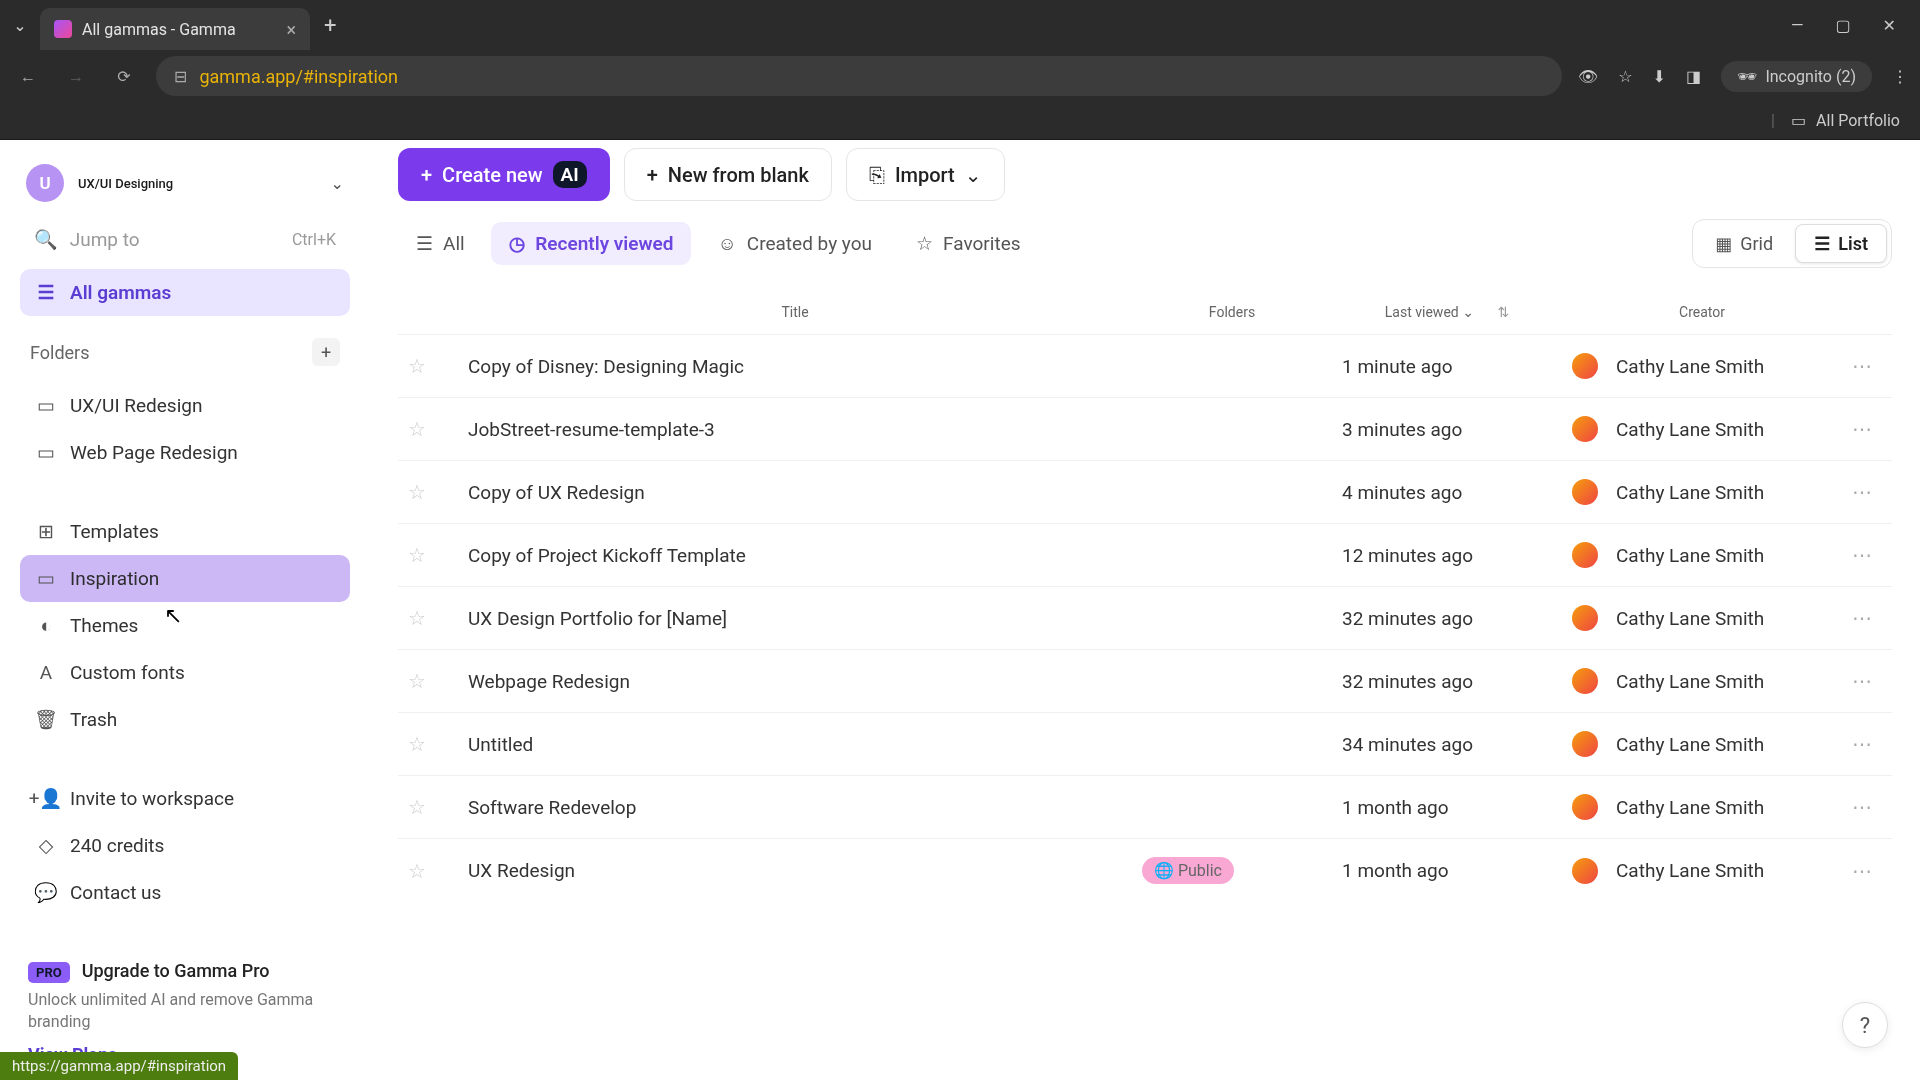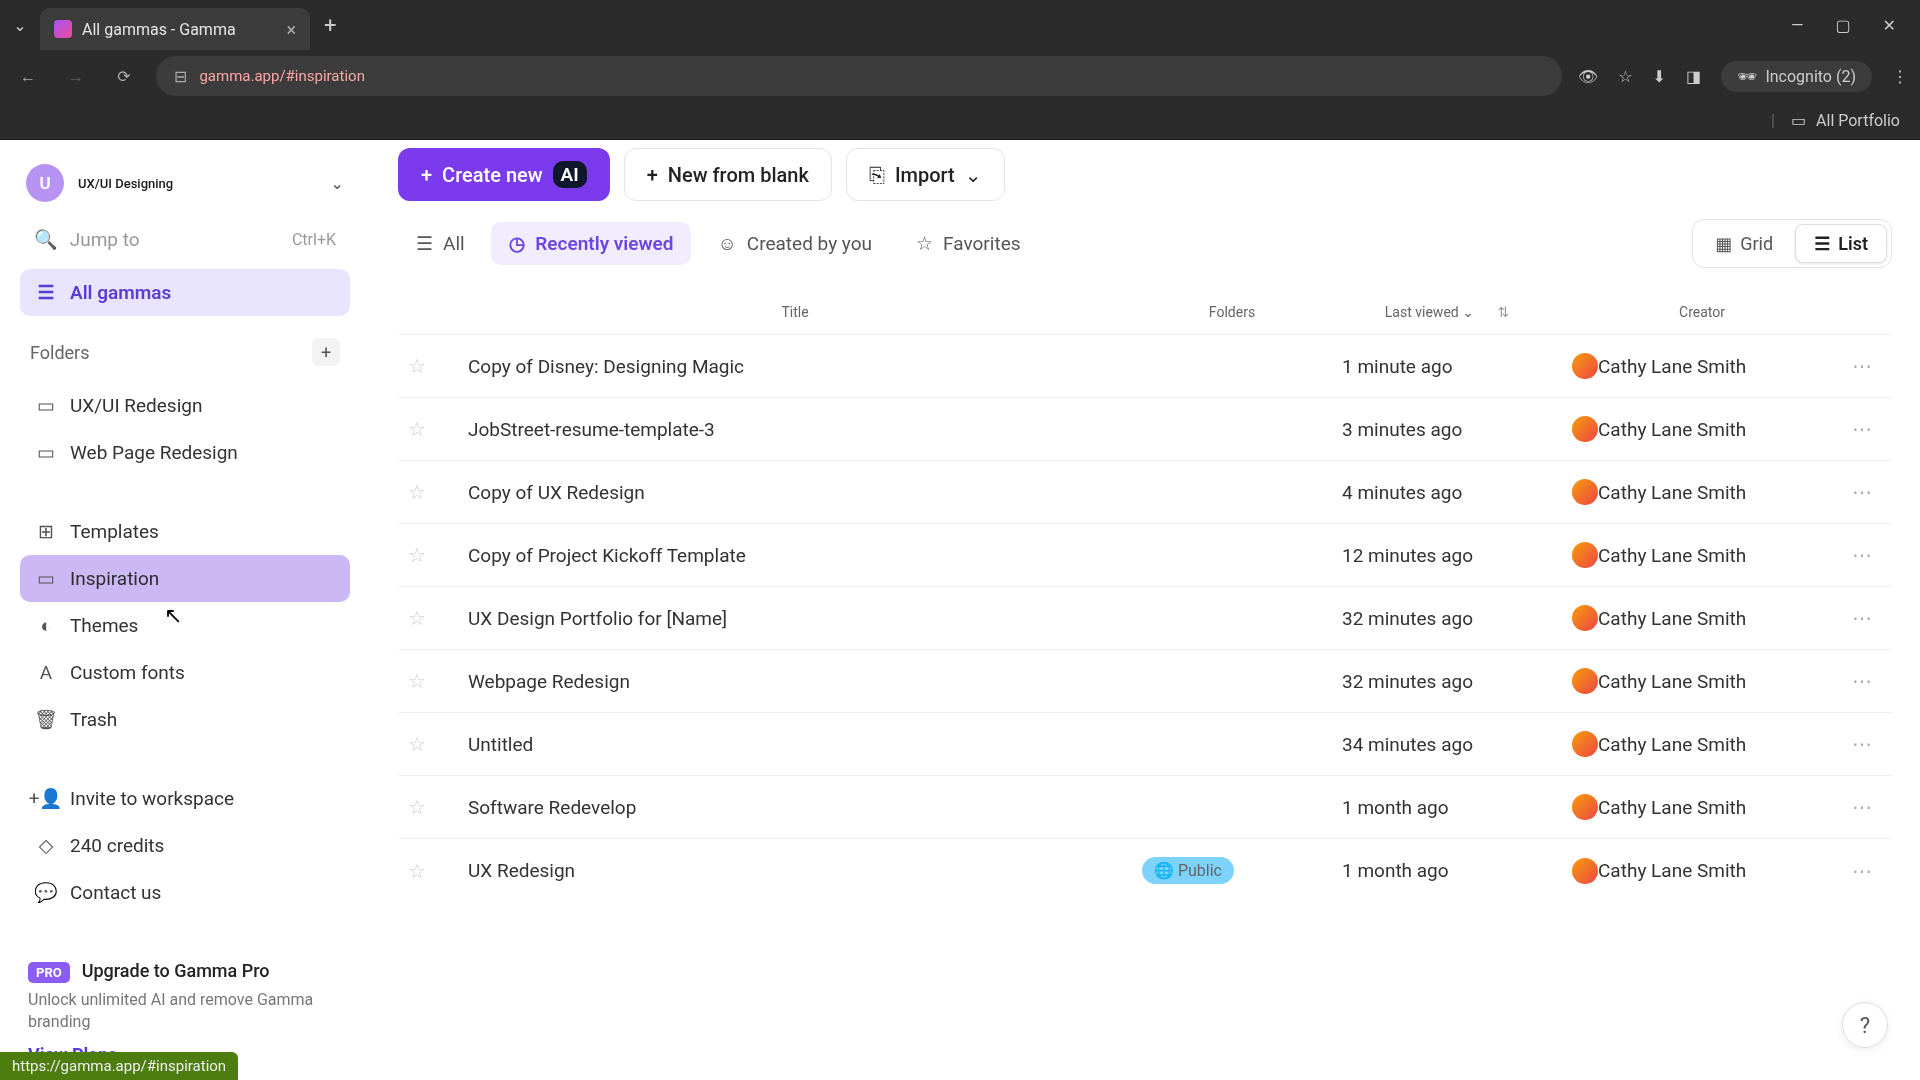--- a/index.html
+++ b/index.html
@@ -13,21 +13,21 @@
 .favicon { width:18px; height:18px; background:linear-gradient(135deg,#a855f7,#ec4899); border-radius:4px; }
 .tab-title { color:#e5e5e5; font-size:16px; flex:1; }
 .tab-close { color:#aaa; font-size:18px; }
 .new-tab { color:#ccc; font-size:22px; margin-left:14px; }
 .win-ctrls { margin-left:auto; display:flex; gap:32px; padding-right:24px; color:#ccc; font-size:16px; }
 .addr-row { display:flex; align-items:center; height:52px; padding:0 12px; gap:16px; }
 .nav-btn { color:#aaa; display:flex; align-items:center; justify-content:center; width:32px; height:32px; }
 .nav-btn.disabled { opacity:.4; }
 .addr-bar { flex:1; background:#3c3c3c; border-radius:24px; height:40px; display:flex; align-items:center; padding:0 18px; gap:12px; }
 .addr-icon { color:#aaa; font-size:16px; }
-.url { color:#fca5a5; font-size:15px; }
+.url { color:#eab308; font-size:18px; }
 .right-icons { display:flex; align-items:center; gap:20px; color:#ccc; }
 .incognito { display:flex; align-items:center; gap:8px; background:#3c3c3c; border-radius:20px; padding:6px 16px; font-size:16px; }
 .bm-row { height:38px; display:flex; align-items:center; justify-content:flex-end; padding-right:20px; gap:10px; color:#ccc; font-size:16px; border-bottom:1px solid #1a1a1a; }
 .bm-row .sep { color:#666; margin-right:6px; }
 
 
 .app { display:flex; height:calc(1080px - 140px); background:#fff; }
 .sidebar { width:370px; padding:16px 20px; display:flex; flex-direction:column; gap:8px; }
 .ws-row { display:flex; align-items:center; gap:14px; padding:8px 6px; }
 .ws-avatar { width:38px; height:38px; border-radius:50%; background:#b794f4; color:#fff; display:flex; align-items:center; justify-content:center; font-weight:600; font-size:17px; }
@@ -37,21 +37,21 @@
 .jump .kbd { margin-left:auto; font-size:16px; color:#999; }
 .side-item { display:flex; align-items:center; gap:14px; padding:12px 16px; border-radius:10px; font-size:19px; color:#333; cursor:pointer; }
 .side-item.active { background:#e9e4ff; color:#5b3dd3; font-weight:600; }
 .side-item.hover { background:#cbb8f5; color:#2d2d2d; }
 .side-icon { width:20px; display:flex; justify-content:center; color:#555; }
 .side-item.active .side-icon { color:#5b3dd3; }
 .section-hdr { display:flex; align-items:center; padding:14px 10px 8px; color:#666; font-size:18px; }
 .section-hdr .plus { margin-left:auto; width:28px; height:28px; border-radius:6px; display:flex; align-items:center; justify-content:center; color:#555; background:#f3f3f3; }
 .divider { height:1px; background:#eee; margin:8px 0; }
 .pro-card { padding:12px 8px; }
-.pro-badge { background:#8b5cf6; color:#ffffff; font-size:13px; font-weight:700; padding:3px 8px; border-radius:5px; margin-right:8px; }
+.pro-badge { background:#8b5cf6; color:#0f172a; font-size:13px; font-weight:700; padding:3px 8px; border-radius:5px; margin-right:8px; }
 .pro-title { font-size:18px; color:#222; font-weight:500; }
 .pro-desc { font-size:16px; color:#777; margin-top:8px; line-height:1.4; }
 .pro-link { color:#5b3dd3; font-weight:700; text-decoration:underline; margin-top:10px; display:inline-block; font-size:18px; }
 
 .main { flex:1; padding:8px 28px 0 28px; position:relative; }
 .actions { display:flex; gap:14px; margin-bottom:18px; }
 .btn { display:flex; align-items:center; gap:10px; padding:12px 22px; border-radius:12px; font-size:20px; font-weight:500; border:1px solid transparent; cursor:pointer; }
 .btn-primary { background:#7c3aed; color:#fff; }
 .btn-primary .ai { background:#0f172a; border-radius:10px; padding:2px 8px; font-size:19px; font-weight:600; }
 .btn-outline { background:#fff; border-color:#e5e5e5; color:#222; }
@@ -61,24 +61,24 @@
 .view-toggle { margin-left:auto; display:flex; border:1px solid #e5e5e5; border-radius:12px; padding:4px; gap:4px; }
 .view-btn { display:flex; align-items:center; gap:8px; padding:8px 18px; border-radius:8px; font-size:18px; color:#555; cursor:pointer; }
 .view-btn.active { background:#fff; box-shadow:0 1px 3px rgba(0,0,0,.1); color:#222; font-weight:600; border:1px solid #ddd; }
 
 table { width:100%; border-collapse:collapse; }
 th { text-align:center; font-weight:400; color:#666; font-size:14px; padding:14px 10px; }
 th.sort { cursor:pointer; }
 tbody tr { border-top:1px solid #f0f0f0; }
 td { padding:18px 10px; font-size:19px; color:#333; vertical-align:middle; }
 .star { color:#ccc; font-size:20px; cursor:pointer; }
-.creator { display:flex; align-items:center; gap:0; }
+.creator { display:flex; align-items:center; gap:18px; }
 .avatar-sm { width:26px; height:26px; border-radius:50%; background:linear-gradient(135deg,#f59e0b,#ef4444); }
 .dots { color:#aaa; cursor:pointer; font-size:20px; letter-spacing:2px; }
-.pub-badge { display:inline-flex; align-items:center; gap:6px; background:#7dd3fc; color:#666; border-radius:14px; padding:4px 12px; font-size:16px; }
+.pub-badge { display:inline-flex; align-items:center; gap:6px; background:#f9a8d4; color:#666; border-radius:14px; padding:4px 12px; font-size:16px; }
 
 .status-url { position:fixed; left:0; bottom:0; background:#4d7c0f; color:#eee; font-size:15px; padding:5px 12px; border-radius:0 6px 0 0; }
 .help-fab { position:fixed; right:32px; bottom:32px; width:46px; height:46px; border-radius:50%; border:1px solid #ddd; background:#fff; display:flex; align-items:center; justify-content:center; font-size:22px; color:#555; box-shadow:0 2px 8px rgba(0,0,0,.08); }
 .cursor { position:fixed; font-size:22px; pointer-events:none; }
 </style>
 </head>
 <body>
 
 <div class="chrome">
   <div class="tabs-row">

